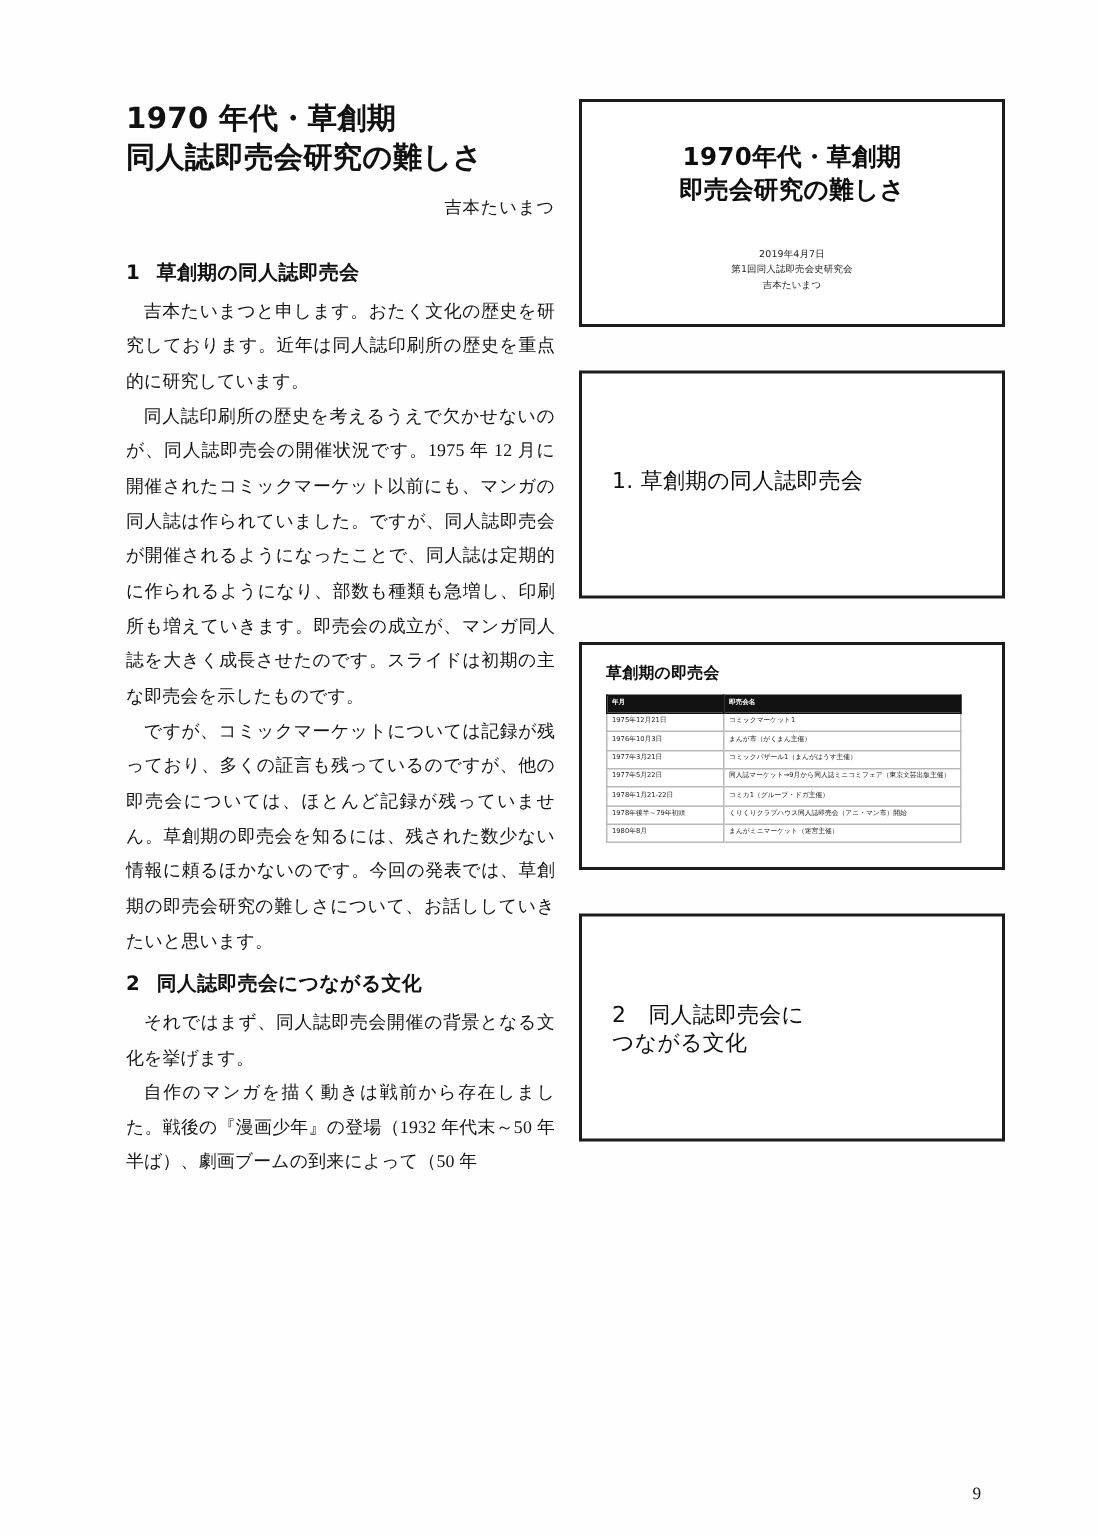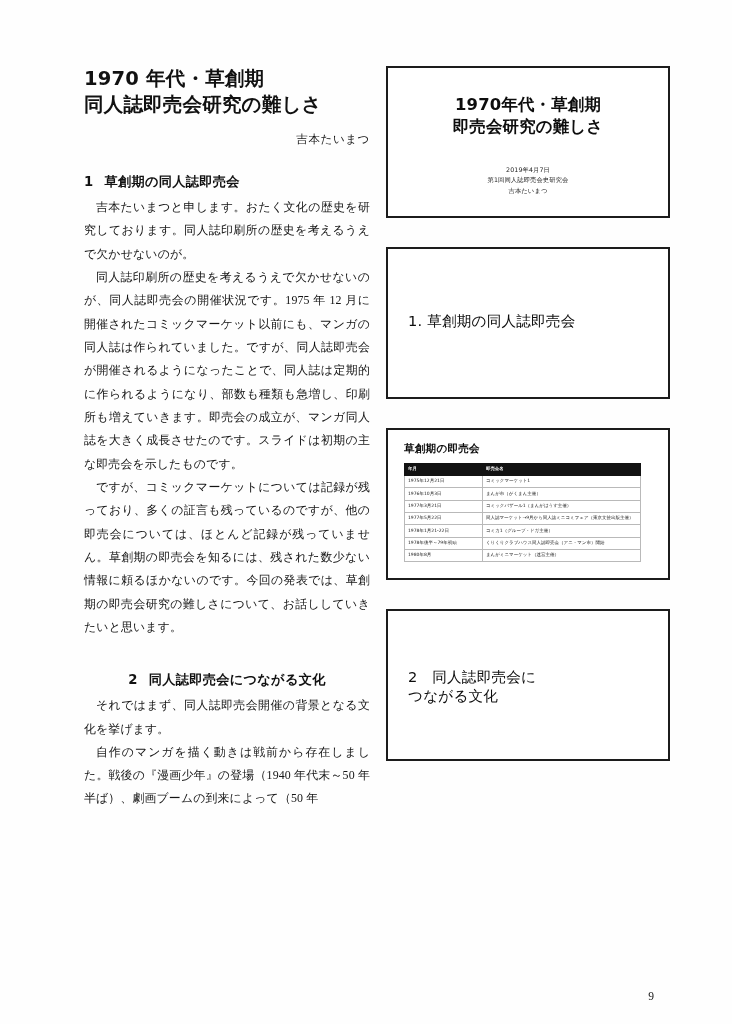--- a/index.html
+++ b/index.html
@@ -56,21 +56,21 @@
     font-family: "DejaVu Sans", "Liberation Sans", sans-serif;
     font-weight: bold;
     font-size: 13.2px;
     letter-spacing: 0.3px;
     color: #111;
     margin: 0;
   }
   .section-head .sec-num { margin-right: 11px; }
 
   #sec1-head { margin-top: 26px; }
-  #sec2-head { margin-top: 32px; text-align: center; }
+  #sec2-head { margin-top: 8px; }
 
   .para {
     font-size: 11.9px;
     line-height: 1.96;
     text-align: justify;
     text-justify: inter-ideograph;
     margin: 0;
     letter-spacing: 0.15px;
     color: #141414;
   }
@@ -200,30 +200,30 @@
 
     <h1 class="doc-title">1970 年代・草創期
 同人誌即売会研究の難しさ</h1>
 
     <p class="byline">吉本たいまつ</p>
 
     <h2 class="section-head" id="sec1-head">
       <span class="sec-num">1</span><span>草創期の同人誌即売会</span>
     </h2>
 
-    <p class="para indent first">吉本たいまつと申します。おたく文化の歴史を研究しております。同人誌印刷所の歴史を考えるうえで欠かせないのが。</p>
+    <p class="para indent first">吉本たいまつと申します。おたく文化の歴史を研究しております。近年は同人誌印刷所の歴史を重点的に研究しています。</p>
     <p class="para indent gap">同人誌印刷所の歴史を考えるうえで欠かせないのが、同人誌即売会の開催状況です。1975 年 12 月に開催されたコミックマーケット以前にも、マンガの同人誌は作られていました。ですが、同人誌即売会が開催されるようになったことで、同人誌は定期的に作られるようになり、部数も種類も急増し、印刷所も増えていきます。即売会の成立が、マンガ同人誌を大きく成長させたのです。スライドは初期の主な即売会を示したものです。</p>
     <p class="para indent gap">ですが、コミックマーケットについては記録が残っており、多くの証言も残っているのですが、他の即売会については、ほとんど記録が残っていません。草創期の即売会を知るには、残された数少ない情報に頼るほかないのです。今回の発表では、草創期の即売会研究の難しさについて、お話ししていきたいと思います。</p>
 
     <h2 class="section-head" id="sec2-head">
       <span class="sec-num">2</span><span>同人誌即売会につながる文化</span>
     </h2>
 
     <p class="para indent first">それではまず、同人誌即売会開催の背景となる文化を挙げます。</p>
-    <p class="para indent gap">自作のマンガを描く動きは戦前から存在しました。戦後の『漫画少年』の登場（1940 年代末～50 年半ば）、劇画ブームの到来によって（50 年</p>
+    <p class="para indent gap">自作のマンガを描く動きは戦前から存在しました。戦後の『漫画少年』の登場（1932 年代末～50 年半ば）、劇画ブームの到来によって（50 年</p>
   </div>
 
   <div id="slides">
 
     <div class="slide" id="slide1">
       <div class="s-title">1970年代・草創期
 即売会研究の難しさ</div>
       <div class="s-sub">2019年4月7日
 第1回同人誌即売会史研究会
 吉本たいまつ</div>

